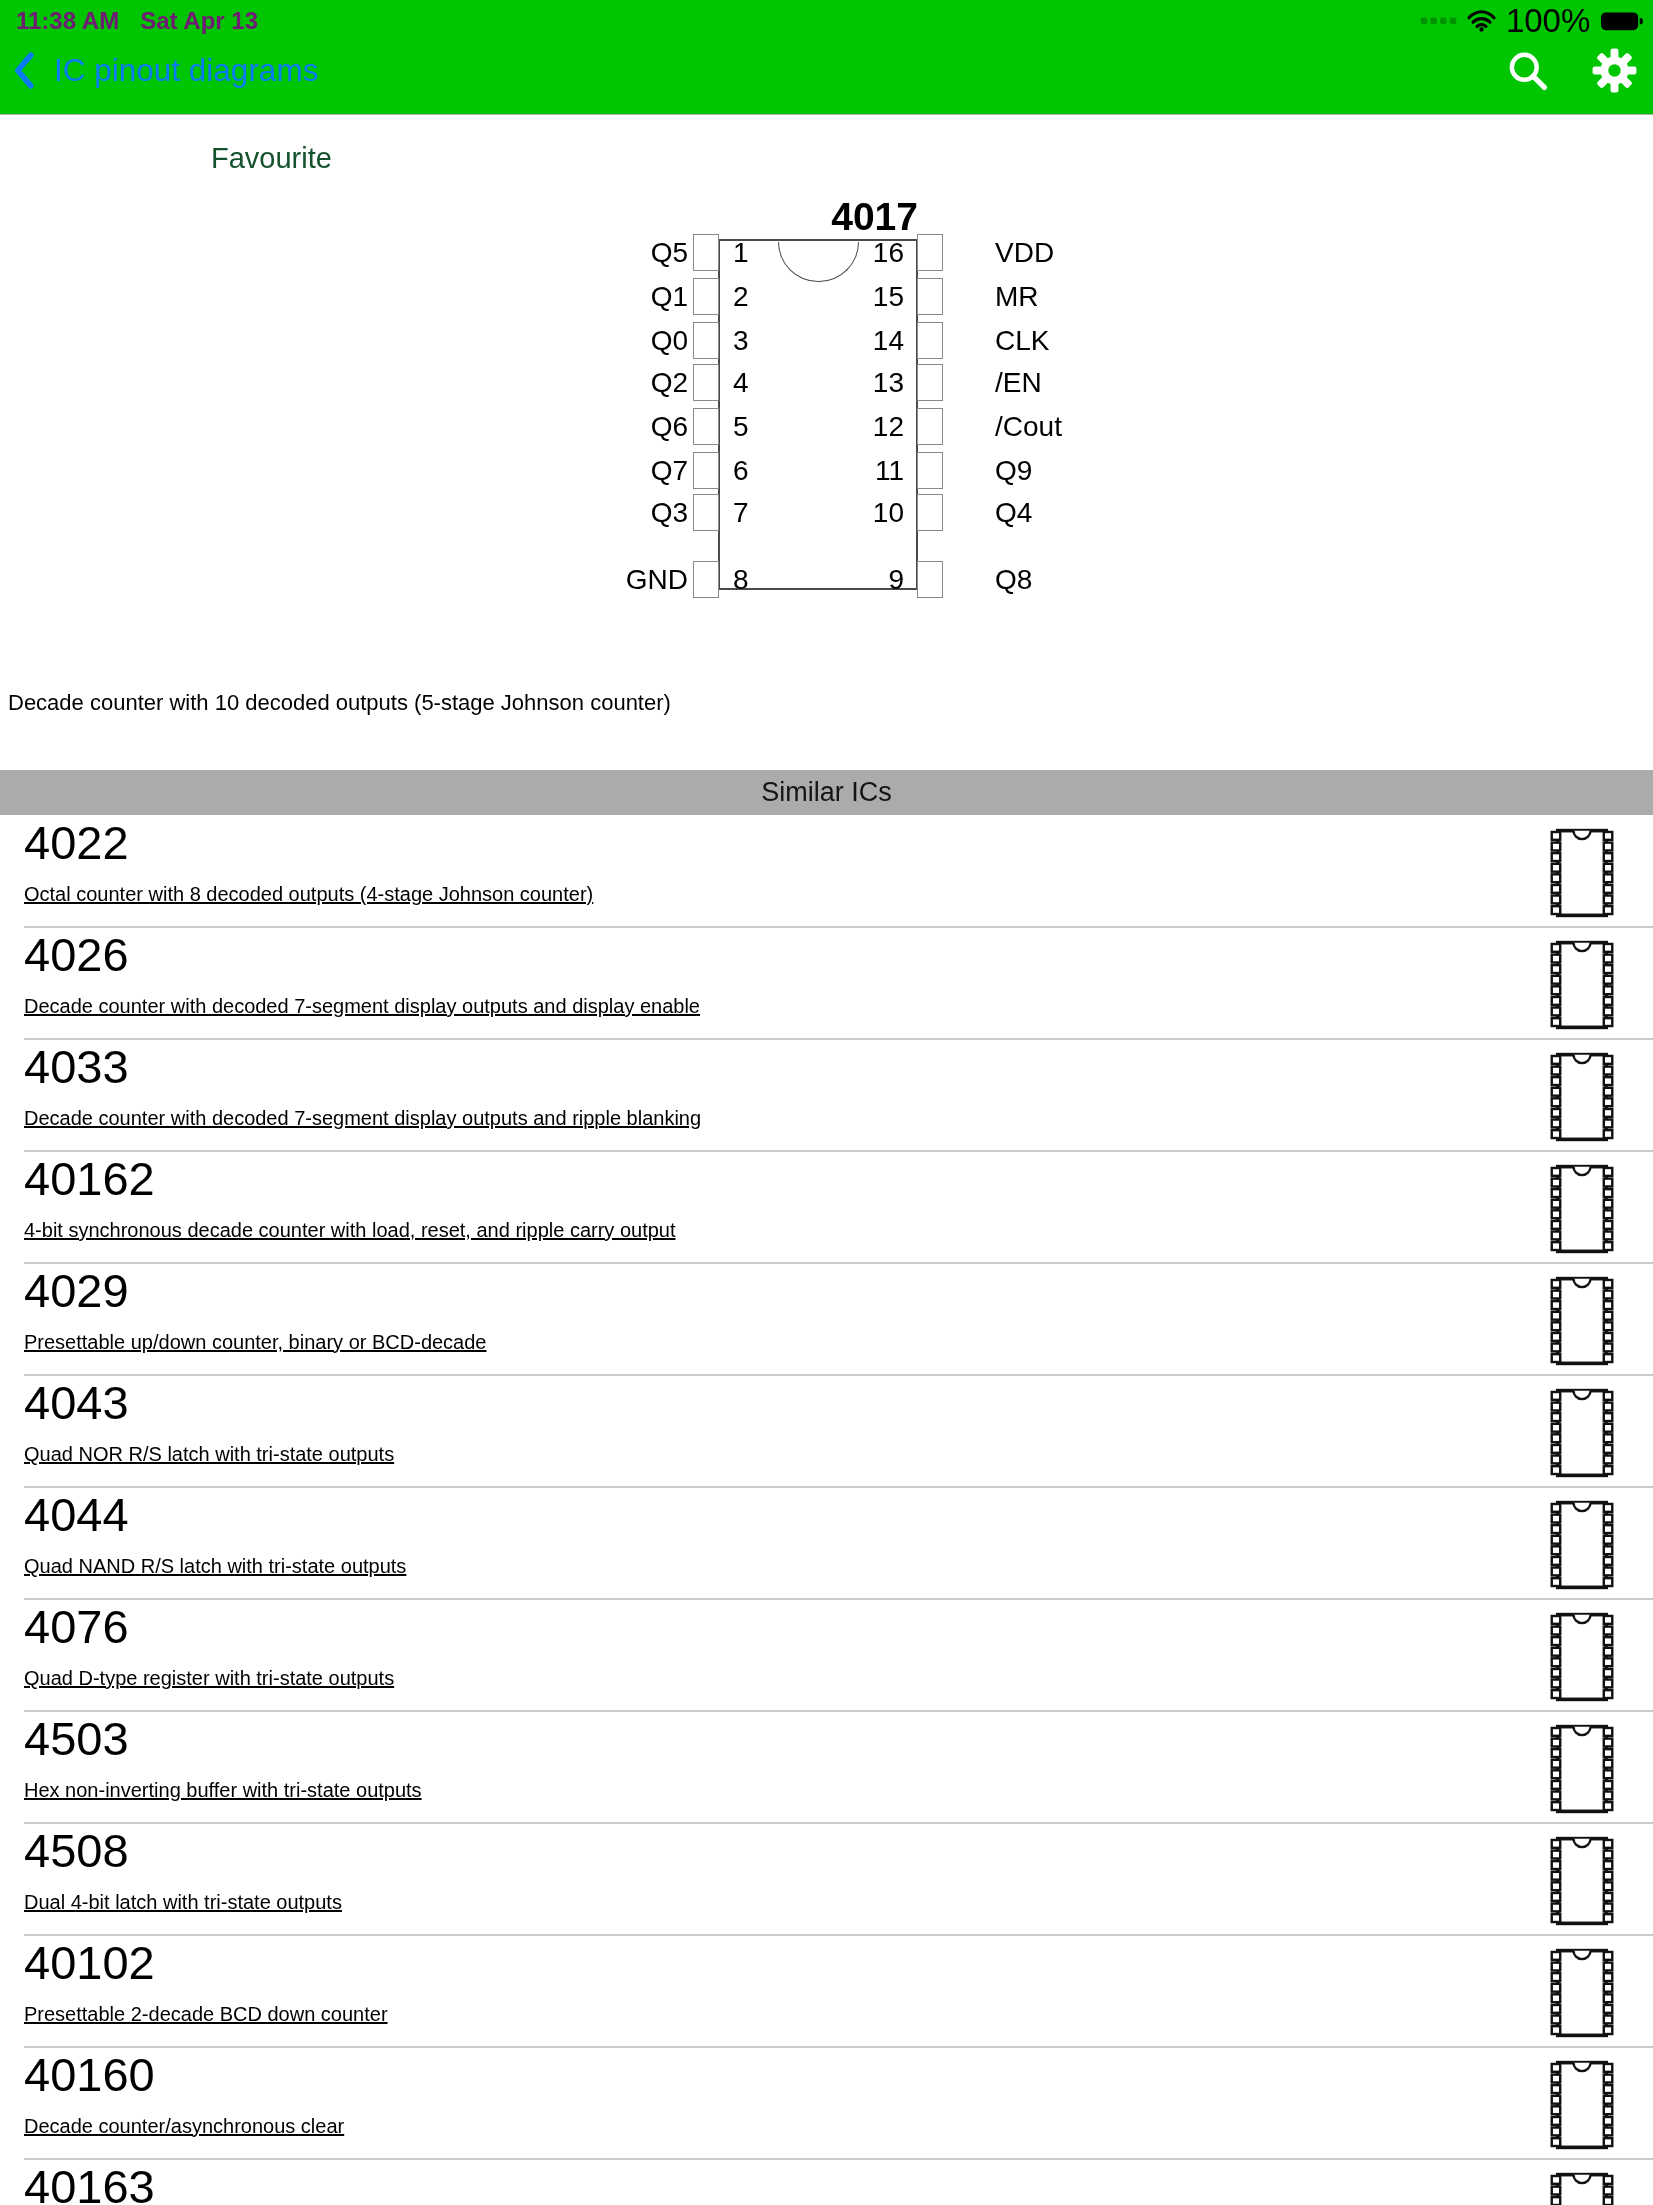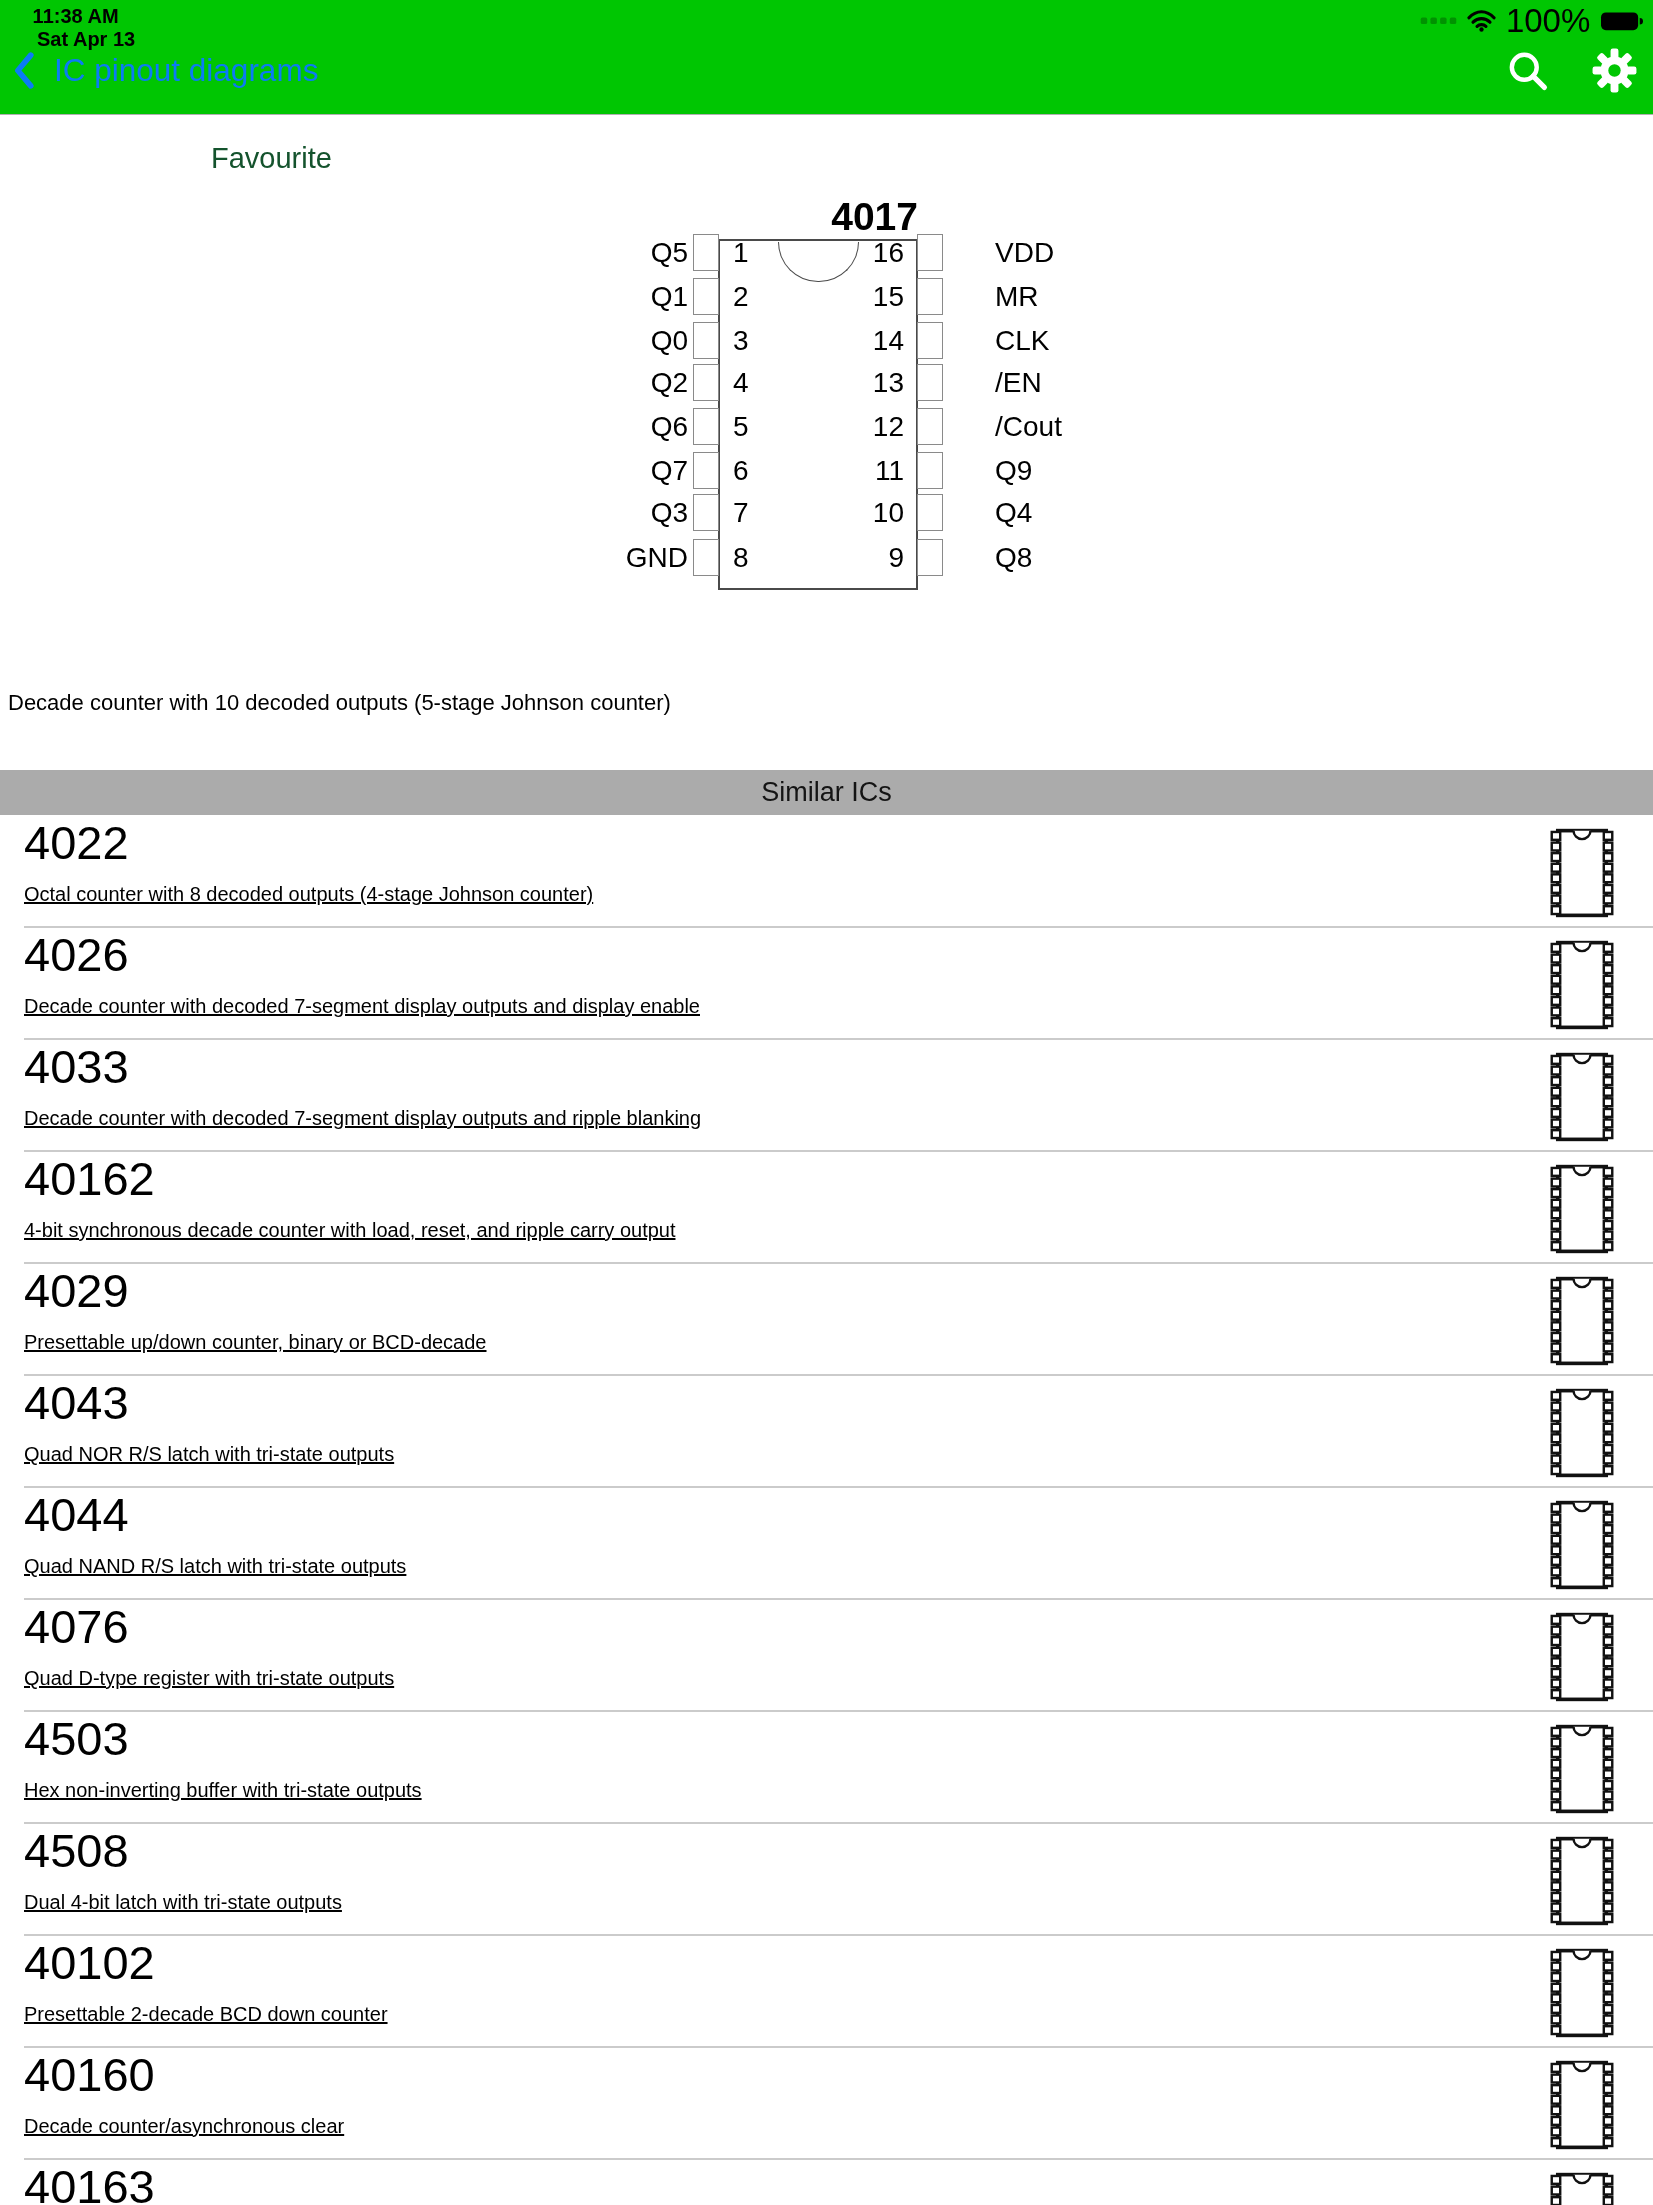--- a/index.html
+++ b/index.html
@@ -1,21 +1,21 @@
 <!DOCTYPE html>
 <html style="font-size:13px"><head>
 <meta charset="utf-8">
 <style>
   html,body{margin:0;padding:0;background:#fff;width:1653px;height:2205px;overflow:hidden;
     font-family:"Liberation Sans",sans-serif;color:#000;}
   .app-header{position:absolute;top:0;left:0;width:1653px;height:115px;background:#00C602;
     border-bottom:1.6px solid #b0b0b0;box-sizing:border-box;}
   
   .status-left{position:absolute;top:4.8px;left:16px;height:32px;display:flex;align-items:center;
-    font-size:20px;font-weight:600;color:#000000;flex-direction:column;}
+    font-size:24px;font-weight:600;color:#701a75;}
   .status-date{margin-left:21px;}
   .status-right{position:absolute;top:4.8px;right:9px;height:32px;display:flex;align-items:center;gap:9.7px;}
   .battery-pct{font-size:33px;font-weight:500;color:#000;}
   
   .back-button{position:absolute;left:13px;top:48px;height:45px;display:flex;align-items:center;
     gap:20px;cursor:pointer;}
   .back-label{font-size:31.5px;color:#0B7BF5;}
   .nav-icons{position:absolute;right:16px;top:48px;display:flex;align-items:center;gap:42px;}
   .nav-icon{width:45px;height:45px;cursor:pointer;}
   
@@ -191,21 +191,21 @@
     <span class="pr-label">Q9</span>
   </div>
   <div class="pin-row" style="top:379px">
     <span class="pl-label">Q3</span>
     <span class="pin-box pl-box"></span>
     <span class="pl-num">7</span>
     <span class="pr-num">10</span>
     <span class="pin-box pr-box"></span>
     <span class="pr-label">Q4</span>
   </div>
-  <div class="pin-row" style="top:424px">
+  <div class="pin-row" style="top:446px">
     <span class="pl-label">GND</span>
     <span class="pin-box pl-box"></span>
     <span class="pl-num">8</span>
     <span class="pr-num">9</span>
     <span class="pin-box pr-box"></span>
     <span class="pr-label">Q8</span>
   </div>
 
   <div class="ic-description">Decade counter with 10 decoded outputs (5-stage Johnson counter)</div>
 

